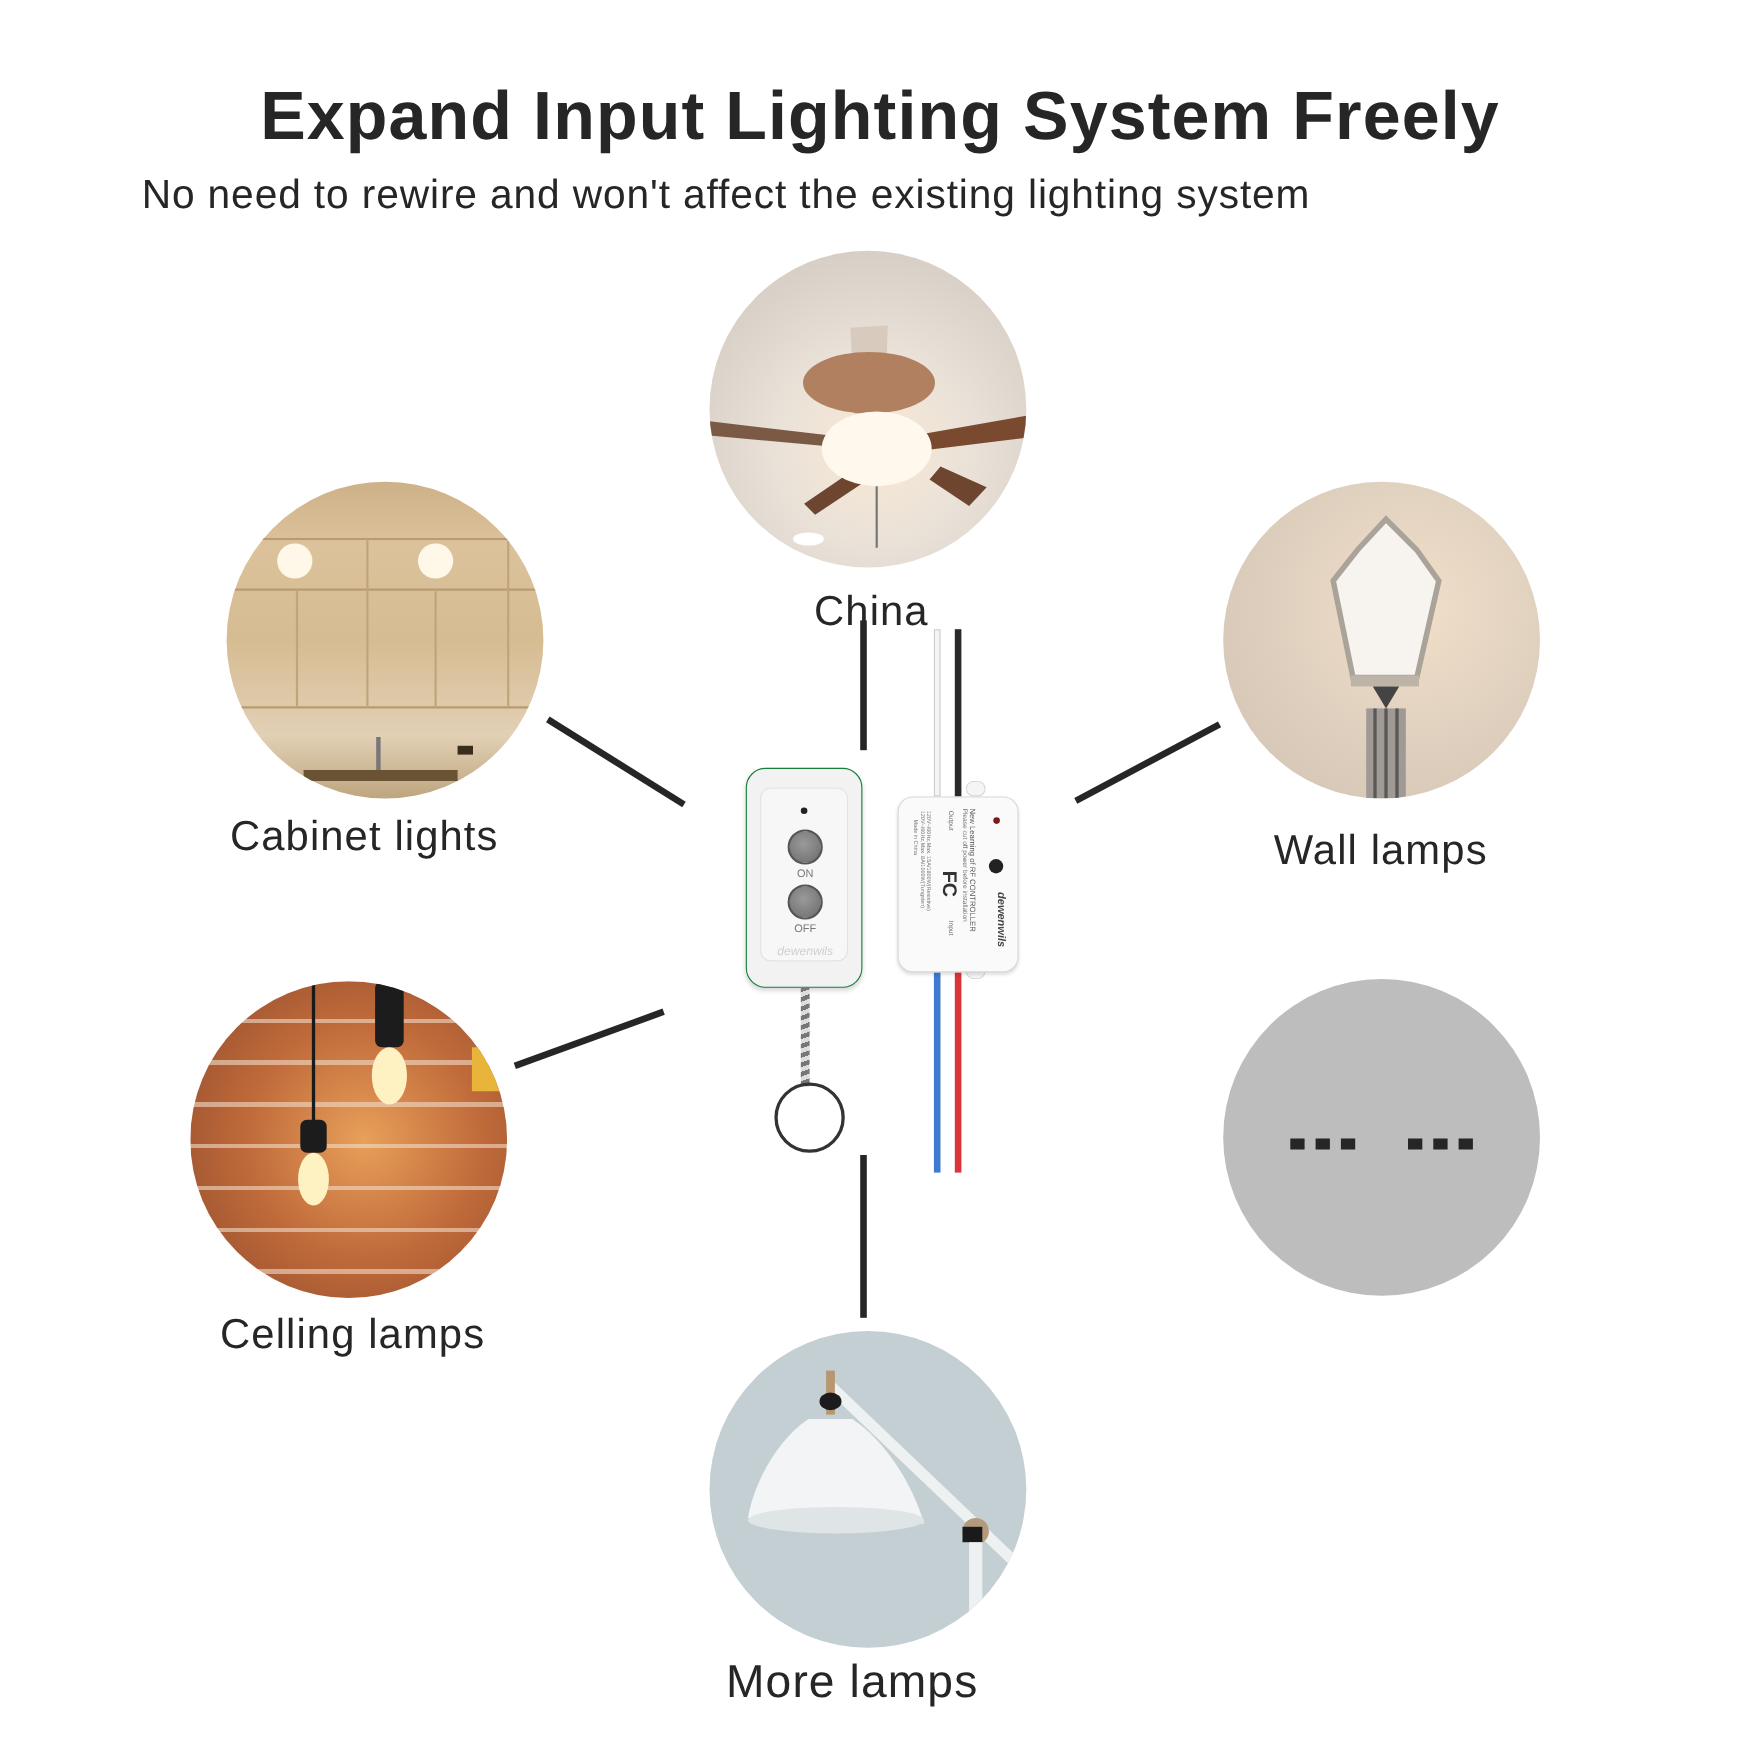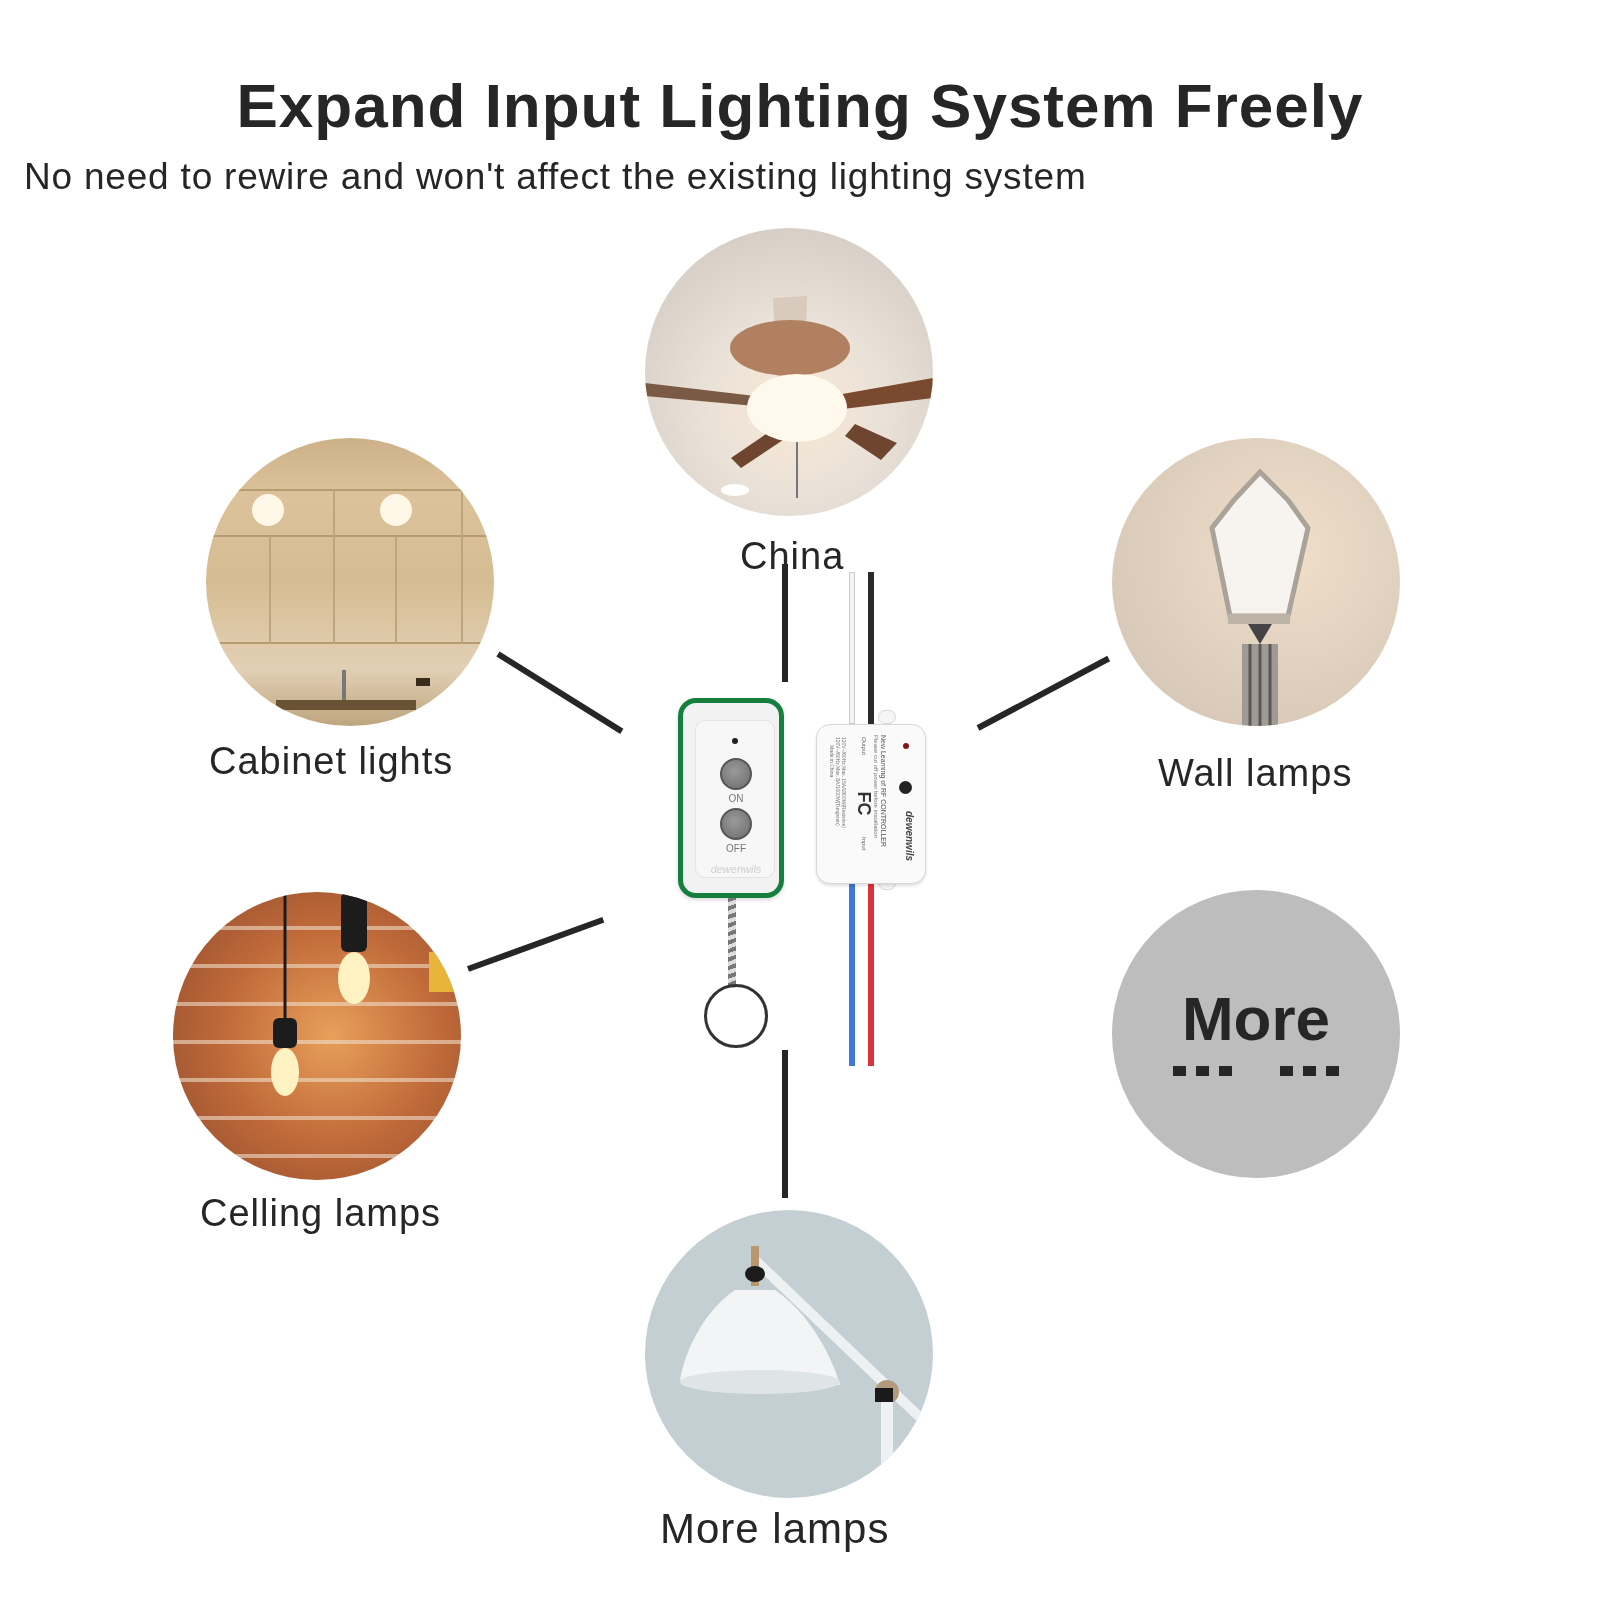--- a/index.html
+++ b/index.html
@@ -1,21 +1,21 @@
 <!DOCTYPE html>
 <html><head>
 <meta charset="utf-8">
 <style>
   * { box-sizing: border-box; margin: 0; padding: 0; }
   html, body { width: 1600px; height: 1600px; background: #ffffff; overflow: hidden; }
   body { position: relative; font-family: "Liberation Sans", "DejaVu Sans", sans-serif; color: #262626; }
 
   .title { position: absolute; left: 0; width: 1600px; top: 70px; text-align: center;
     font-size: 62px; font-weight: bold; letter-spacing: 1px; color: #262626; }
-  .subtitle { position: absolute; left: 0; width: 1296px; top: 156px; text-align: left;
+  .subtitle { position: absolute; left: 0; width: 1296px; top: 156px; text-align: center;
     font-size: 37px; color: #262626; letter-spacing: 0.8px; padding-left: 24px; }
 
   .circle { position: absolute; width: 288px; height: 288px; border-radius: 50%; overflow: hidden; }
   .label { position: absolute; font-size: 38px; color: #262626; letter-spacing: 1px; white-space: nowrap; text-align: center; }
 
   .line { position: absolute; background: #262626; height: 6px; transform-origin: 0 50%; }
   .vline { position: absolute; background: #262626; width: 6px; }
 
   
   #c-fans { left: 645px; top: 228px;
@@ -35,21 +35,21 @@
   #c-more { left: 1112px; top: 890px; background: #bdbdbd; display: flex; flex-direction: column; align-items: center; justify-content: center; }
   #c-more .more-text { font-size: 62px; font-weight: bold; color: #262626; margin-top: -10px; }
   #c-more .dots { display: flex; gap: 10px; margin-top: 12px; }
   #c-more .dot { width: 13px; height: 10px; background: #262626; }
   #c-more .gap { width: 28px; }
   
   #c-desk { left: 645px; top: 1210px; background: #c4cfd4; }
 
   
   .remote { position: absolute; left: 678px; top: 698px; width: 106px; height: 200px;
-    background: #f2f2f2; border-radius: 18px; border: 5px solid #15803d; box-shadow: 0 2px 4px rgba(0,0,0,0.15); }
+    background: #f2f2f2; border-radius: 18px; border: 1px solid #15803d; box-shadow: 0 2px 4px rgba(0,0,0,0.15); }
   .remote-inner { position: absolute; left: 12px; top: 17px; width: 80px; height: 158px; background: #f7f7f7; border-radius: 10px; border: 1px solid #e3e3e3; }
   .led { position: absolute; left: 49px; top: 35px; width: 6px; height: 6px; border-radius: 50%; background: #222; }
   .rbtn { position: absolute; left: 37px; width: 32px; height: 32px; border-radius: 50%; background: radial-gradient(circle at 45% 40%, #9a9a9a, #6b6b6b); border: 2px solid #555; }
   .rlabel { position: absolute; left: 0; width: 106px; text-align: center; font-size: 10px; color: #777; }
   .rbrand { position: absolute; left: 0; width: 106px; text-align: center; font-size: 11px; font-style: italic; color: #d0d0d0; top: 160px; }
   .chain { position: absolute; left: 728px; top: 898px; width: 8px; height: 90px;
     background: repeating-linear-gradient(160deg, #777 0 4px, #ddd 4px 8px); }
   .ring { position: absolute; left: 704px; top: 984px; width: 64px; height: 64px; border-radius: 50%; border: 3px solid #333; }
 
   .wire { position: absolute; width: 6px; }
@@ -119,21 +119,20 @@
     <rect x="100" y="126" width="24" height="30" rx="6" fill="#1c1c1c"></rect>
     <ellipse cx="112" cy="180" rx="14" ry="24" fill="#fff2c2"></ellipse>
     <rect x="168" y="0" width="26" height="60" rx="6" fill="#1c1c1c"></rect>
     <ellipse cx="181" cy="86" rx="16" ry="26" fill="#fff2c2"></ellipse>
     <polygon points="256,60 288,60 288,100 256,100" fill="#e9b43a"></polygon>
   </svg>
 </div>
 <div class="label" style="left:200px; top:1192px;">Celling lamps</div>
 
 <div id="c-more" class="circle">
-  <div class="more-text">More</div>
   <div class="dots">
     <div class="dot"></div>
       <div class="dot"></div>
       <div class="dot"></div>
     <div class="gap"></div>
     <div class="dot"></div>
       <div class="dot"></div>
       <div class="dot"></div>
   </div>
 </div>

